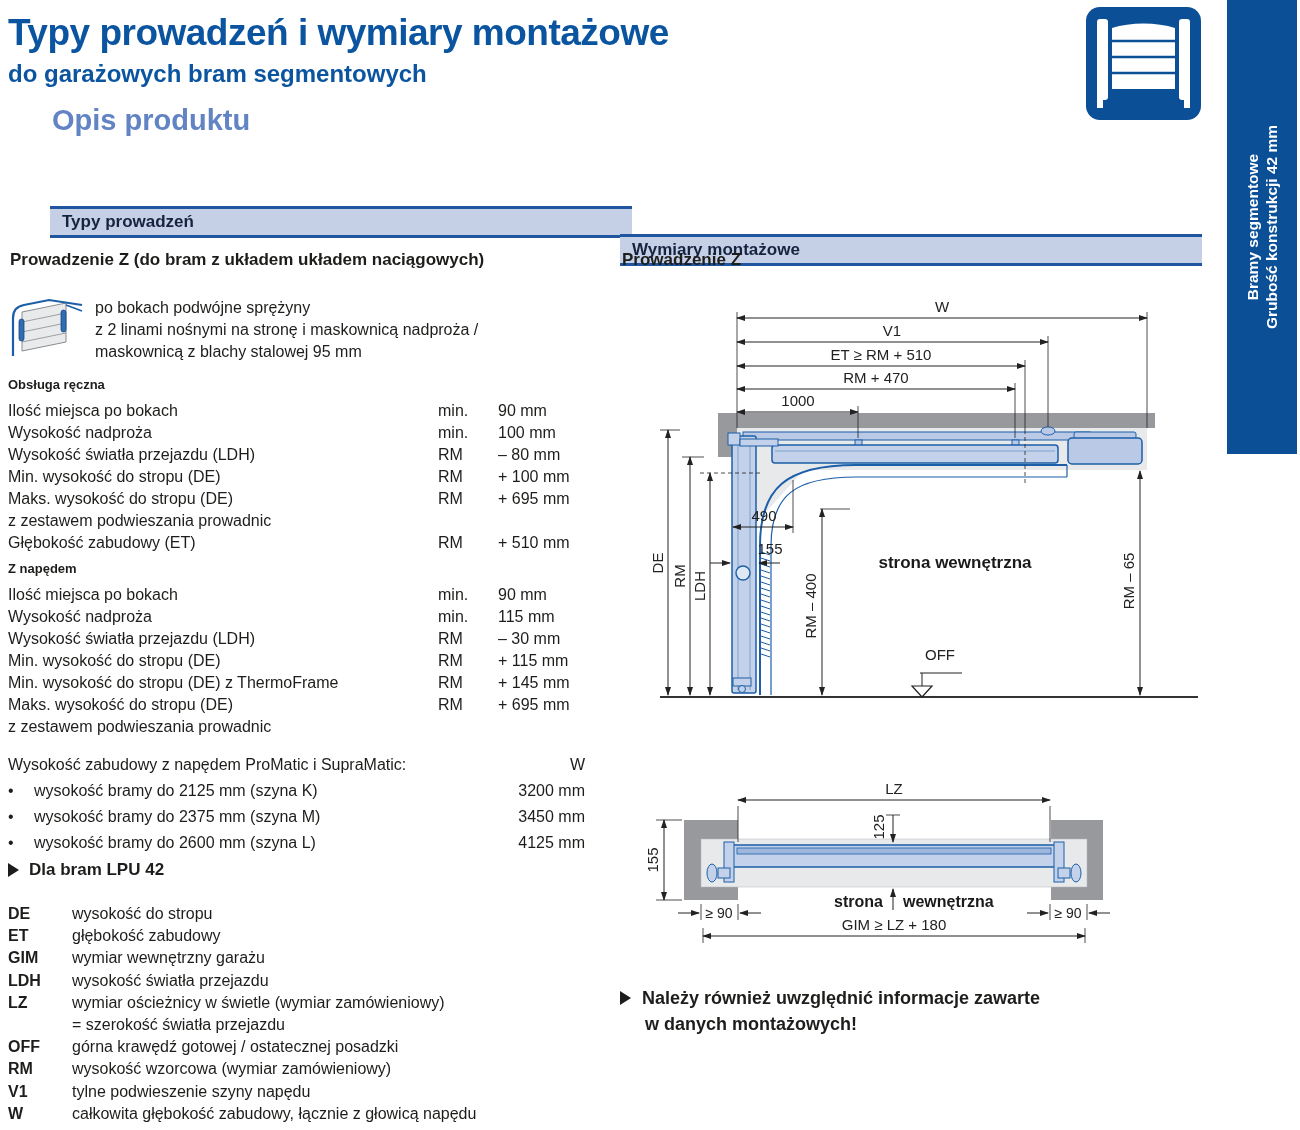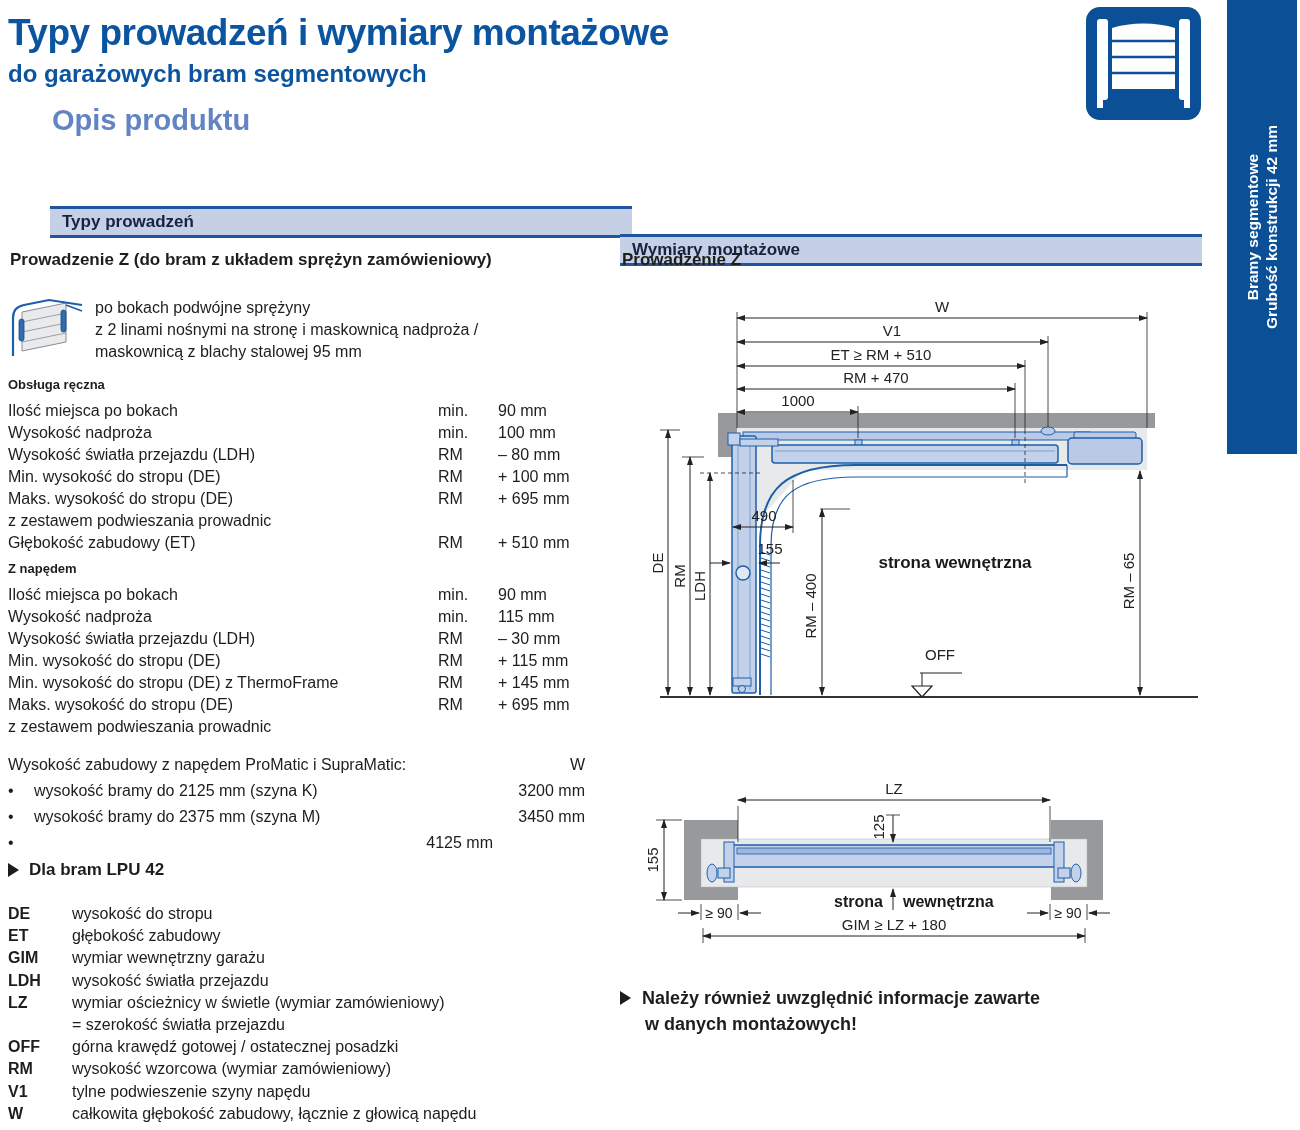--- a/index.html
+++ b/index.html
@@ -74,21 +74,21 @@
   <div class="abs tab">
     <div class="tab-inner">
       <span>Bramy segmentowe</span>
       <span>Grubość konstrukcji 42 mm</span>
     </div>
   </div>
 
   <div class="abs section-bar" style="left:8px;top:206px;margin-left:42px;">
     <span>Typy prowadzeń</span>
   </div>
-  <div class="abs subheader" style="left:10px;top:250px;">Prowadzenie Z (do bram z układem sprężyn zamówieniowy)</div>
+  <div class="abs subheader" style="left:10px;top:250px;">Prowadzenie Z (do bram z układem układem naciągowych)</div>
 
   <svg class="abs" style="left:6px;top:292px;" width="78" height="72" viewBox="0 0 78 72">
     <path d="M16 20 L60 11 L60 50 L16 59 Z" fill="#e9eaec" stroke="#8a8c8f" stroke-width="1"></path>
     <line x1="16" y1="30" x2="60" y2="21" stroke="#8a8c8f" stroke-width="0.8"></line>
     <line x1="16" y1="40" x2="60" y2="31" stroke="#8a8c8f" stroke-width="0.8"></line>
     <line x1="16" y1="50" x2="60" y2="41" stroke="#8a8c8f" stroke-width="0.8"></line>
     <rect x="13" y="27" width="5" height="22" rx="2.5" fill="#2f6cb3" stroke="#17497e" stroke-width="0.8"></rect>
     <rect x="55" y="18" width="5" height="22" rx="2.5" fill="#2f6cb3" stroke="#17497e" stroke-width="0.8"></rect>
     <path d="M7 64 L7 26 Q7 15 18 13 L43 8 L76 13" fill="none" stroke="#1c5fa8" stroke-width="2.2"></path>
     <path d="M60 13 L76 19" fill="none" stroke="#1c5fa8" stroke-width="1.6"></path>
@@ -188,20 +188,21 @@
         <span style="padding-left:12px;">wysokość bramy do 2125 mm (szyna K)</span>
         <span class="v">3200 mm</span>
       </div>
     <div class="bullet-row">
         <span>•</span>
         <span style="padding-left:12px;">wysokość bramy do 2375 mm (szyna M)</span>
         <span class="v">3450 mm</span>
       </div>
     <div class="bullet-row">
         <span>•</span>
+        <span style="padding-left:12px;">wysokość bramy do 2600 mm (szyna L)</span>
         <span class="v">4125 mm</span>
       </div>
   </div>
 
   <div class="abs lpu-note" style="left:8px;top:860px;">
     <span class="tri"></span>
     <span>Dla bram LPU 42</span>
   </div>
 
   <div class="abs legend-table" style="left:8px;top:903px;">

